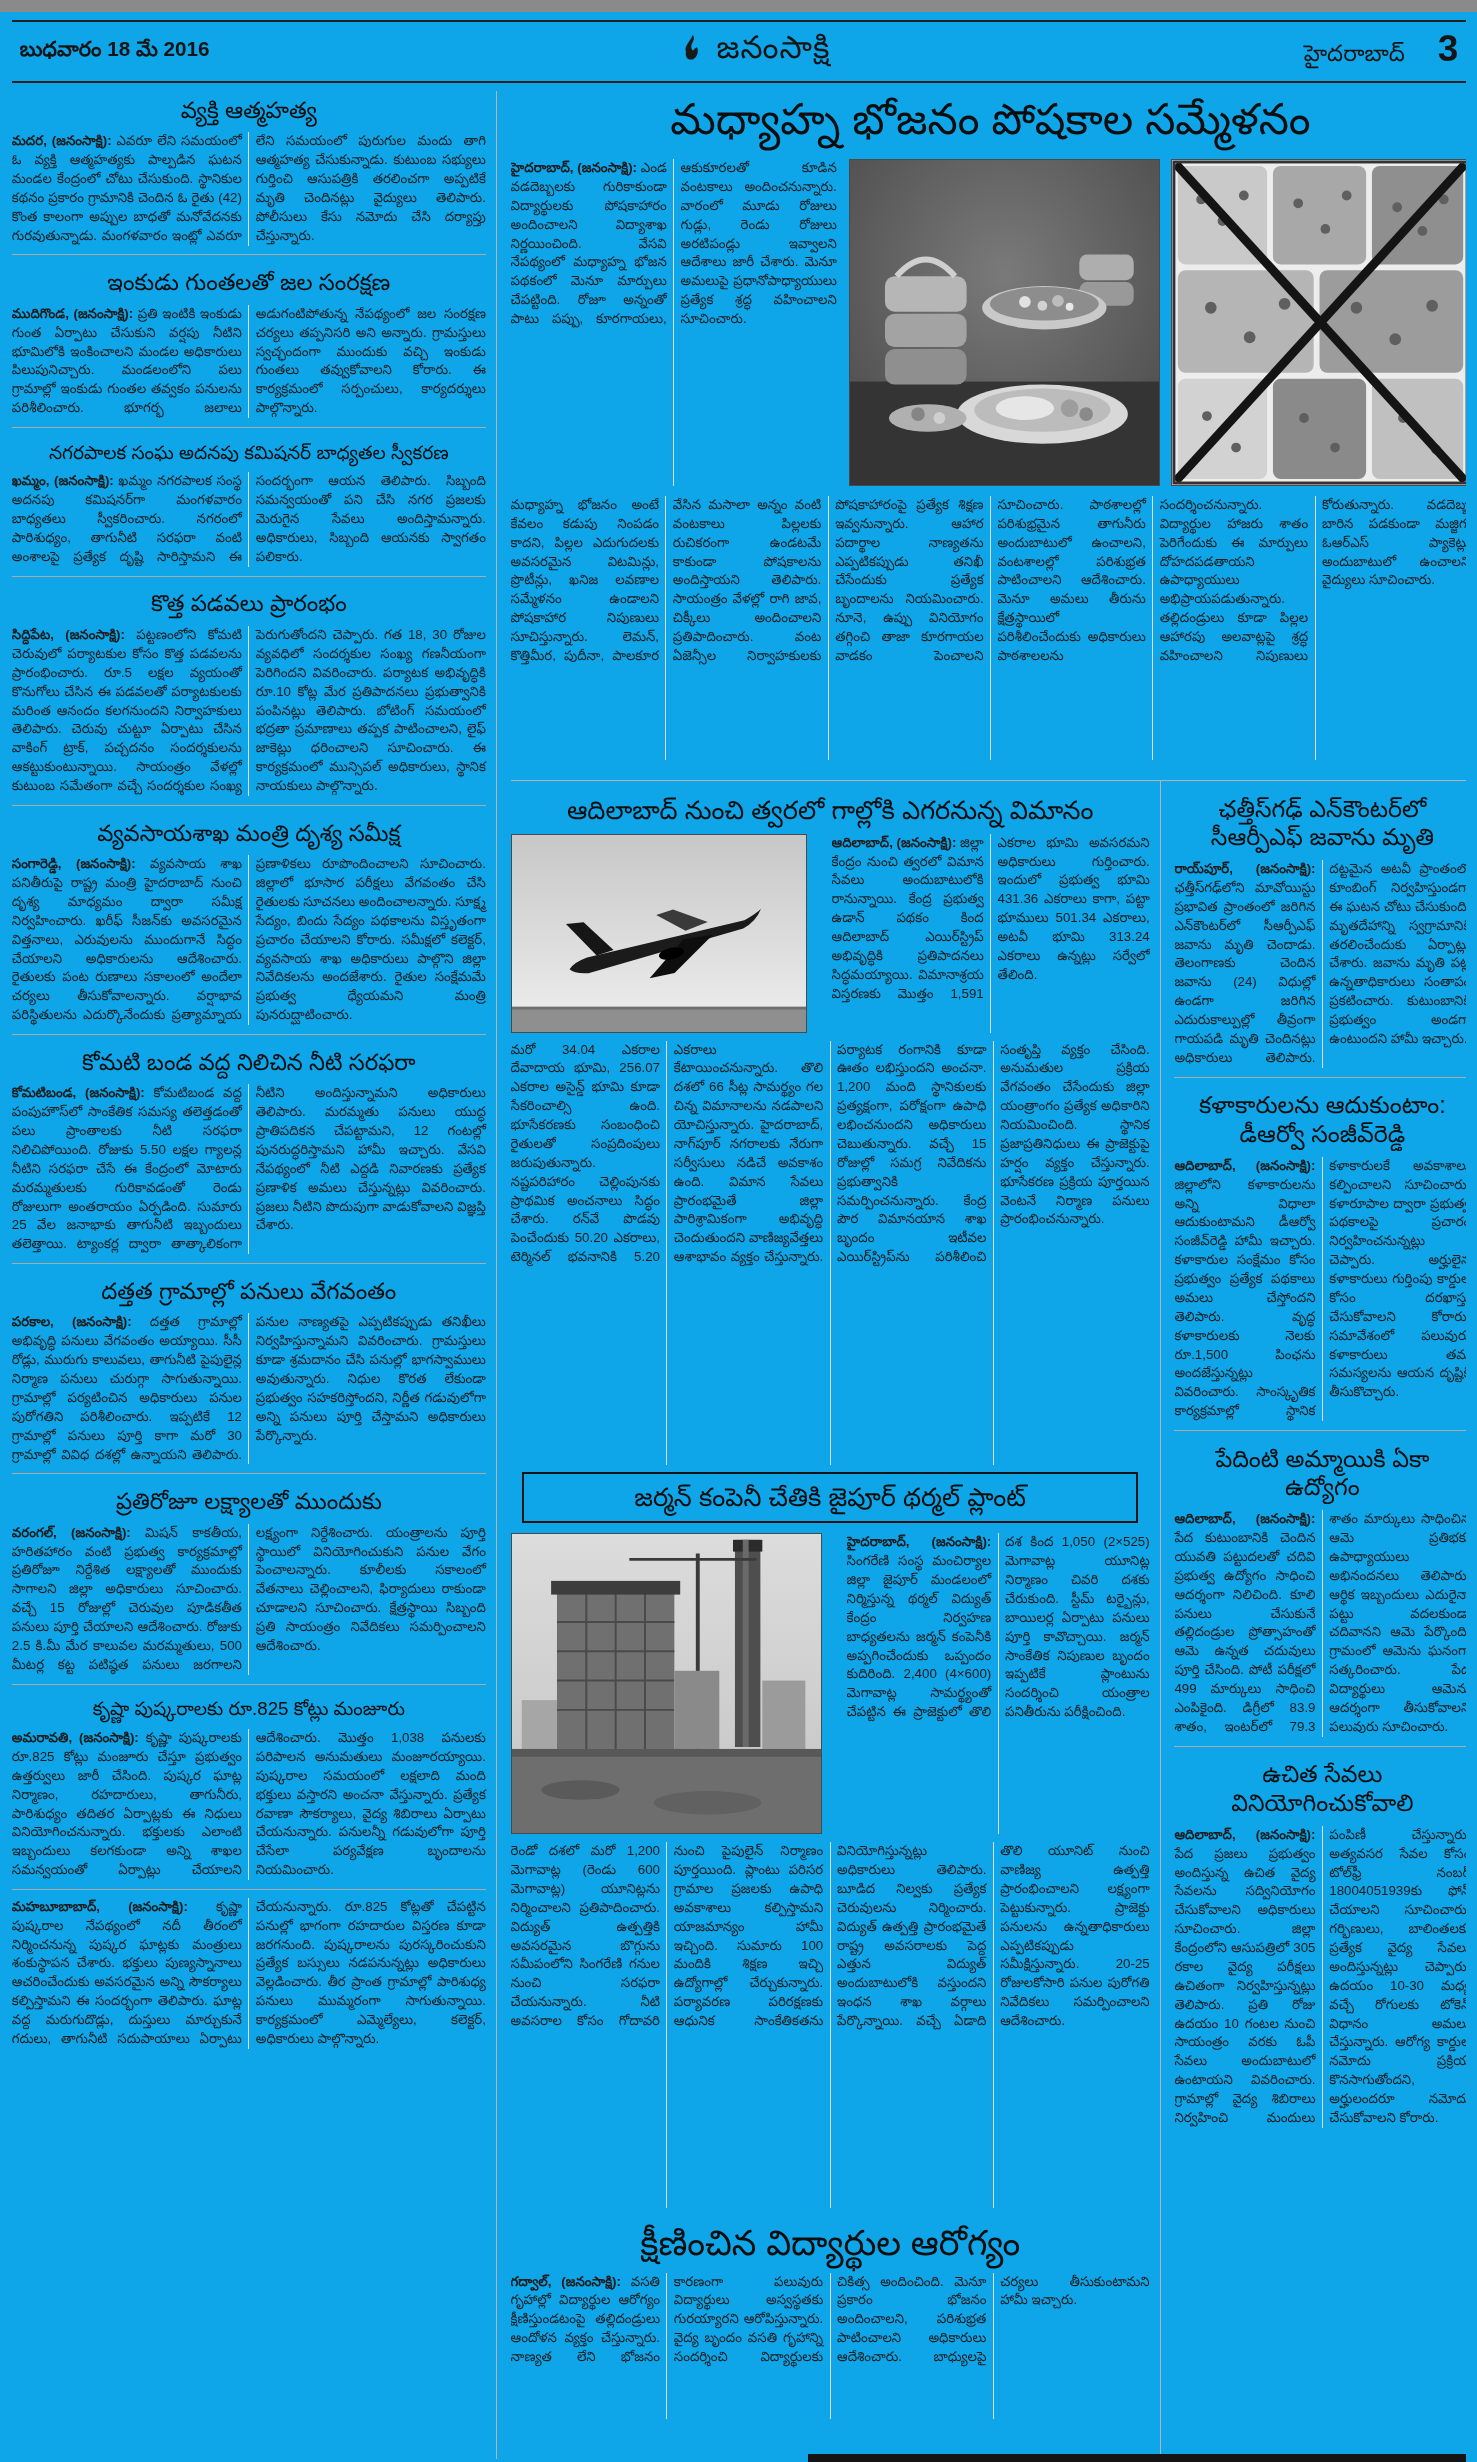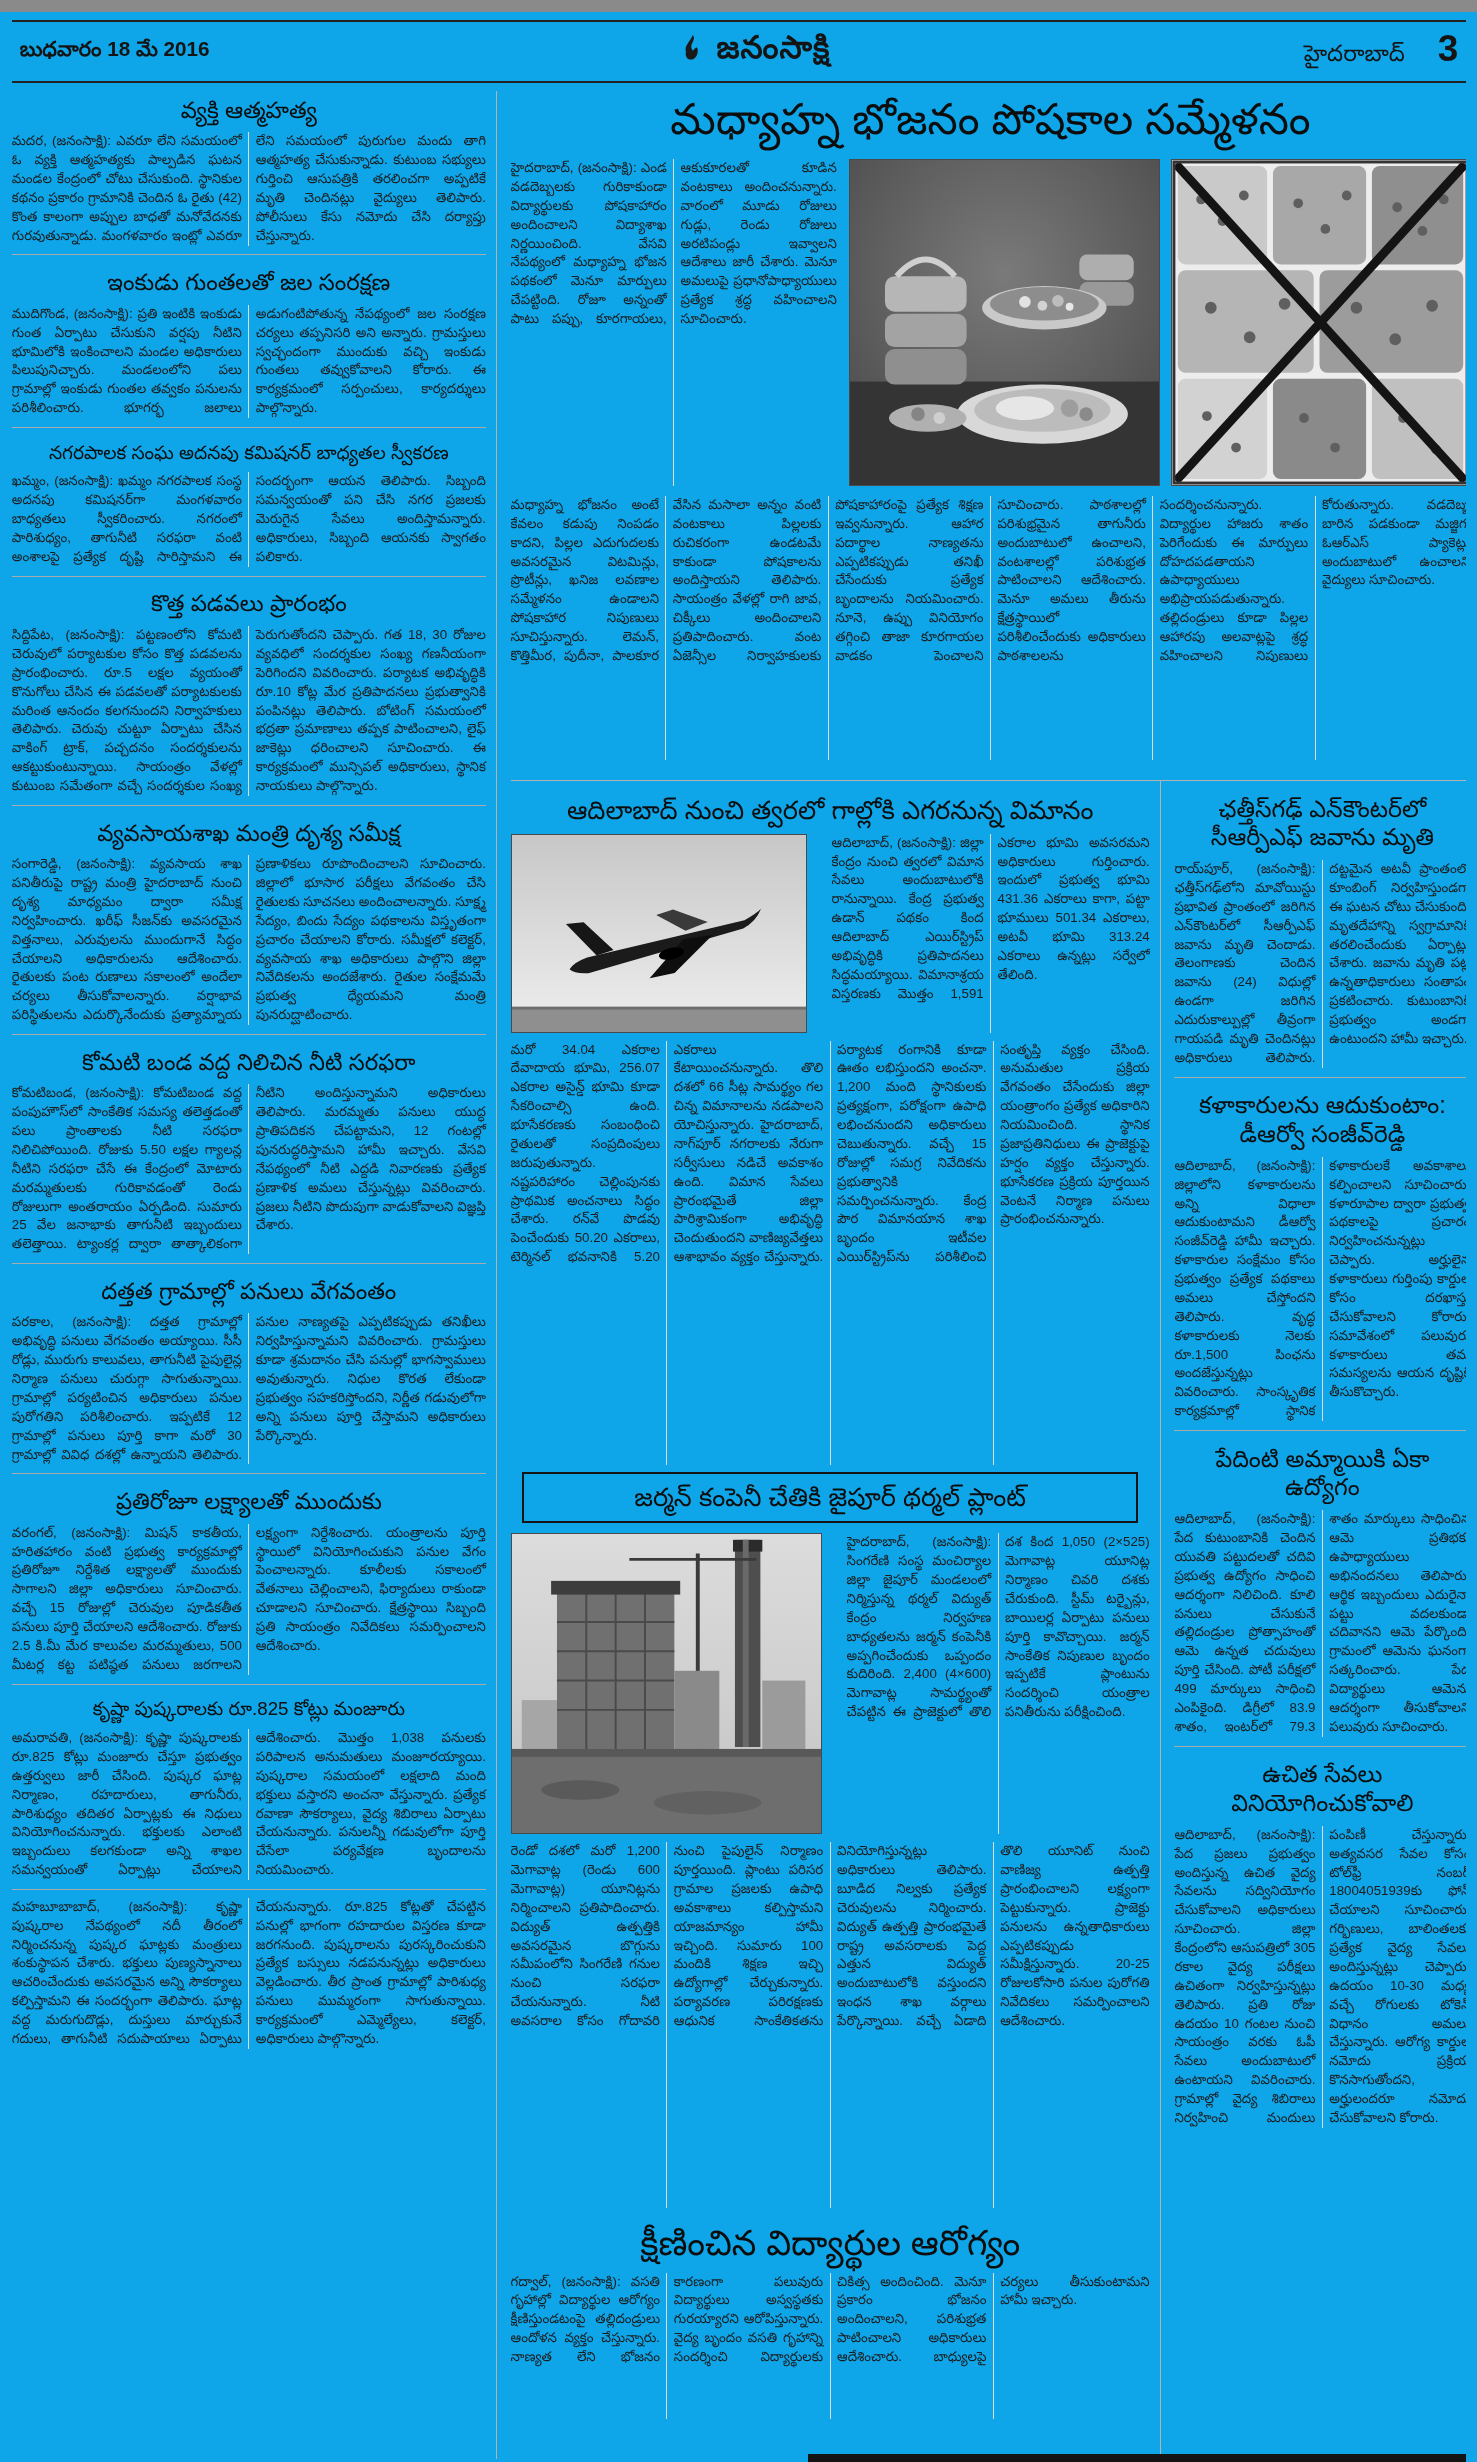--- a/index.html
+++ b/index.html
@@ -3,21 +3,21 @@
 <meta charset="utf-8">
 <style>
   *{margin:0;padding:0;box-sizing:border-box}
   html,body{background:#8a8a8a}
   .page{width:1478px;height:2463px;margin:12px auto;background:#0ea5e9;color:#141414;
         font-family:"Liberation Sans","DejaVu Sans",sans-serif;position:relative;overflow:hidden;padding:7.9px 11.8px}
   
   .masthead{display:flex;align-items:center;justify-content:space-between;
             border-top:2px solid #222;border-bottom:2px solid #222;padding:7.9px 7.9px;height:63px}
   .mh-left{font-weight:bold;font-size:20.7px}
-  .mh-center{display:flex;align-items:center;gap:14px;font-weight:bold;font-size:31.5px;letter-spacing:1px}
+  .mh-center{display:flex;align-items:center;gap:14px;font-weight:normal;font-size:31.5px;letter-spacing:1px}
   .mh-right{display:flex;align-items:baseline;gap:33px;font-size:22.7px}
   .mh-right .pageno{font-size:37px;font-weight:bold;line-height:1}
   
   .sheet{display:grid;grid-template-columns:485px 650px 296px;grid-template-rows:690px auto;
          column-gap:13.8px;padding-top:7.9px;height:2376px;overflow:hidden}
   .band-left{grid-column:1;grid-row:1/3;border-right:1px solid #b3b3b3;padding-right:9.9px;overflow:hidden}
   .lead-wrap{grid-column:2/4;grid-row:1;border-bottom:1px solid #b3b3b3;overflow:hidden}
   .band-center{grid-column:2;grid-row:2;border-right:1px solid #b3b3b3;padding:7.9px 9.9px 0 0;overflow:hidden}
   .band-right{grid-column:3;grid-row:2;padding-top:7.9px;overflow:hidden}
   article{margin-bottom:7.9px}
@@ -26,21 +26,21 @@
   .headline{text-align:center;font-weight:normal;line-height:1.22;padding:5.9px 3.9px 7.9px;color:#0d0d0d}
   .h-lead{font-size:43px;padding:2px 0 13.8px}
   .h-left{font-size:22.7px}
   .h-small{font-size:18.7px}
   .h-mid{font-size:25.6px}
   .h-health{font-size:35px}
   .h-right{font-size:23.6px}
   .boxed{border:2px solid #151515;margin:0 11.8px 9.9px;padding:7.9px 5.9px}
   .body{font-size:13.3px;line-height:1.42;text-align:justify;column-gap:13.8px;column-rule:1px solid #dcdcdc;color:#1c1c1c}
   .cols2{column-count:2}.cols4{column-count:4}.cols6{column-count:6}
-  .dateline{font-weight:normal}
+  .dateline{font-weight:bold}
   figure.ph{border:1px solid #4a4a4a;background:#ddd;overflow:hidden;flex:0 0 auto}
   figure.ph svg{display:block;width:100%;height:100%}
   
   .lead-top{display:flex;gap:11.8px;height:327px;margin-bottom:9.9px}
   .lead-top .lead-text{flex:1 1 auto;overflow:hidden;height:100%}
   .ph-tiffin{width:311px;height:327px}
   .ph-grains{width:299px;height:327px}
   .lead-bottom{height:264px;overflow:hidden}
   
   .media-row{display:flex;gap:25px;margin-bottom:7.9px}

